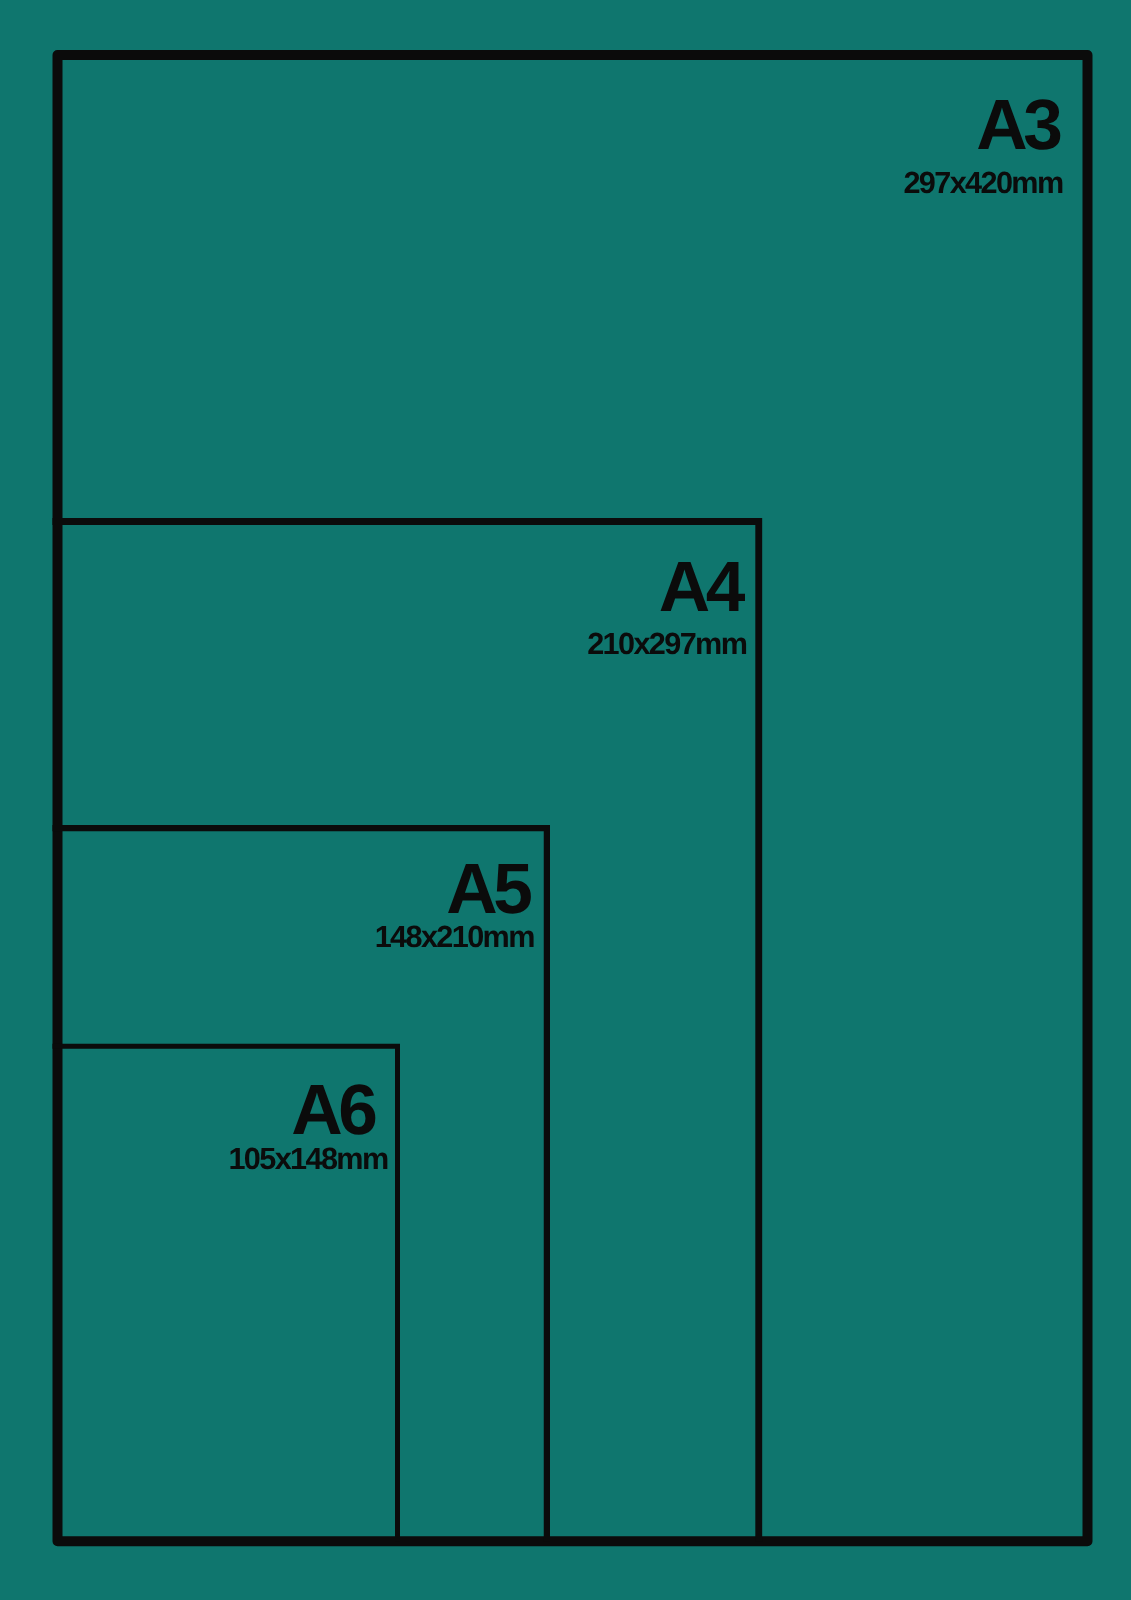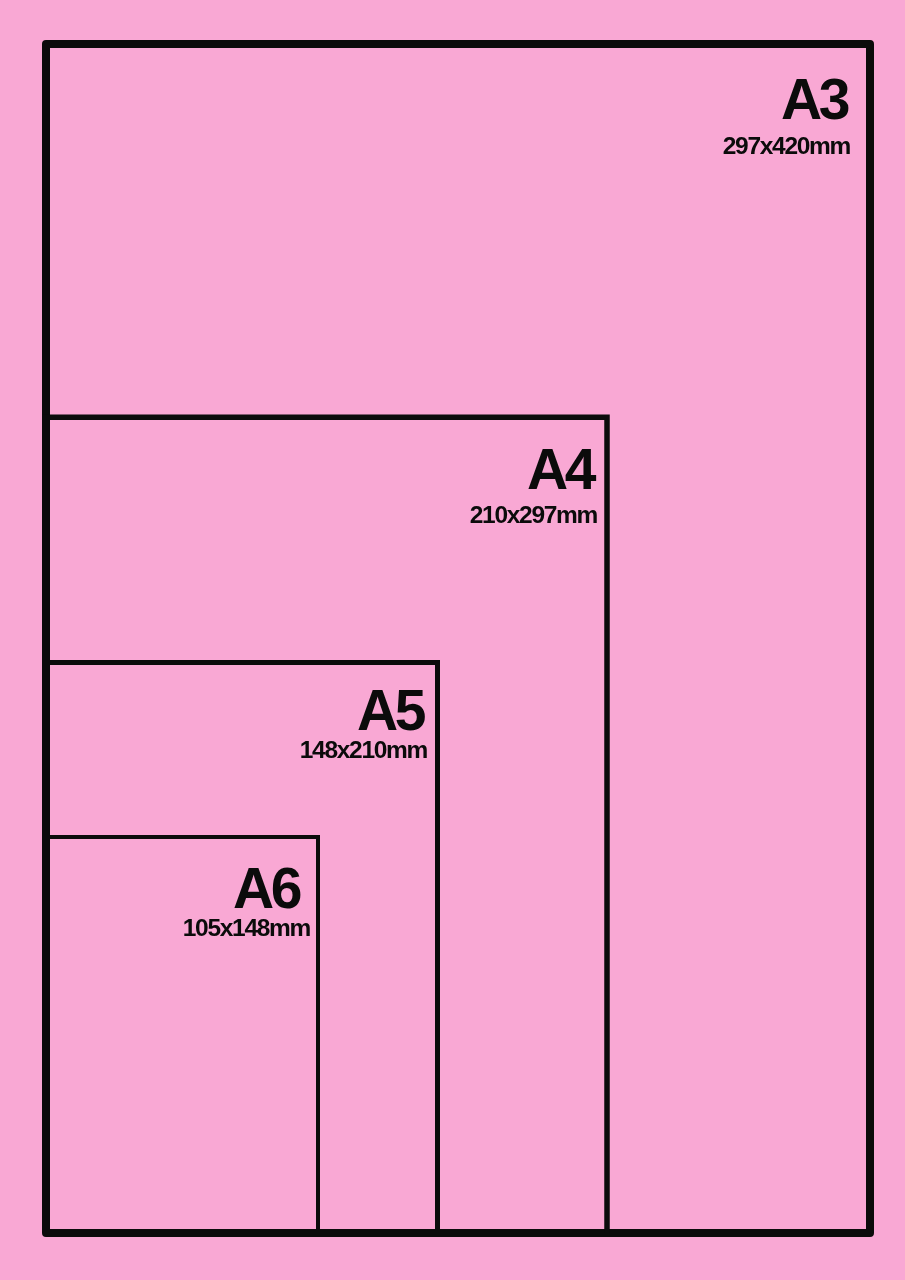--- a/index.html
+++ b/index.html
@@ -1,16 +1,16 @@
 <!DOCTYPE html>
 <html><head>
 <meta charset="utf-8">
 <style>
   html,body{margin:0;padding:0;background:#fdfdfd;}
-  #page{position:relative;width:905px;height:1280px;background:#f9a8d4;overflow:hidden;
+  #page{position:relative;width:905px;height:1280px;background:#0f766e;overflow:hidden;
         font-family:"Liberation Sans", sans-serif;}
   svg{display:block;filter:blur(0.45px);}
   text{font-family:"Liberation Sans", sans-serif;font-weight:bold;fill:#0b0b0b;}
 </style>
 </head>
 <body>
 
 <div id="page">
 <svg width="905" height="1280" viewBox="0 0 905 1280">
 

